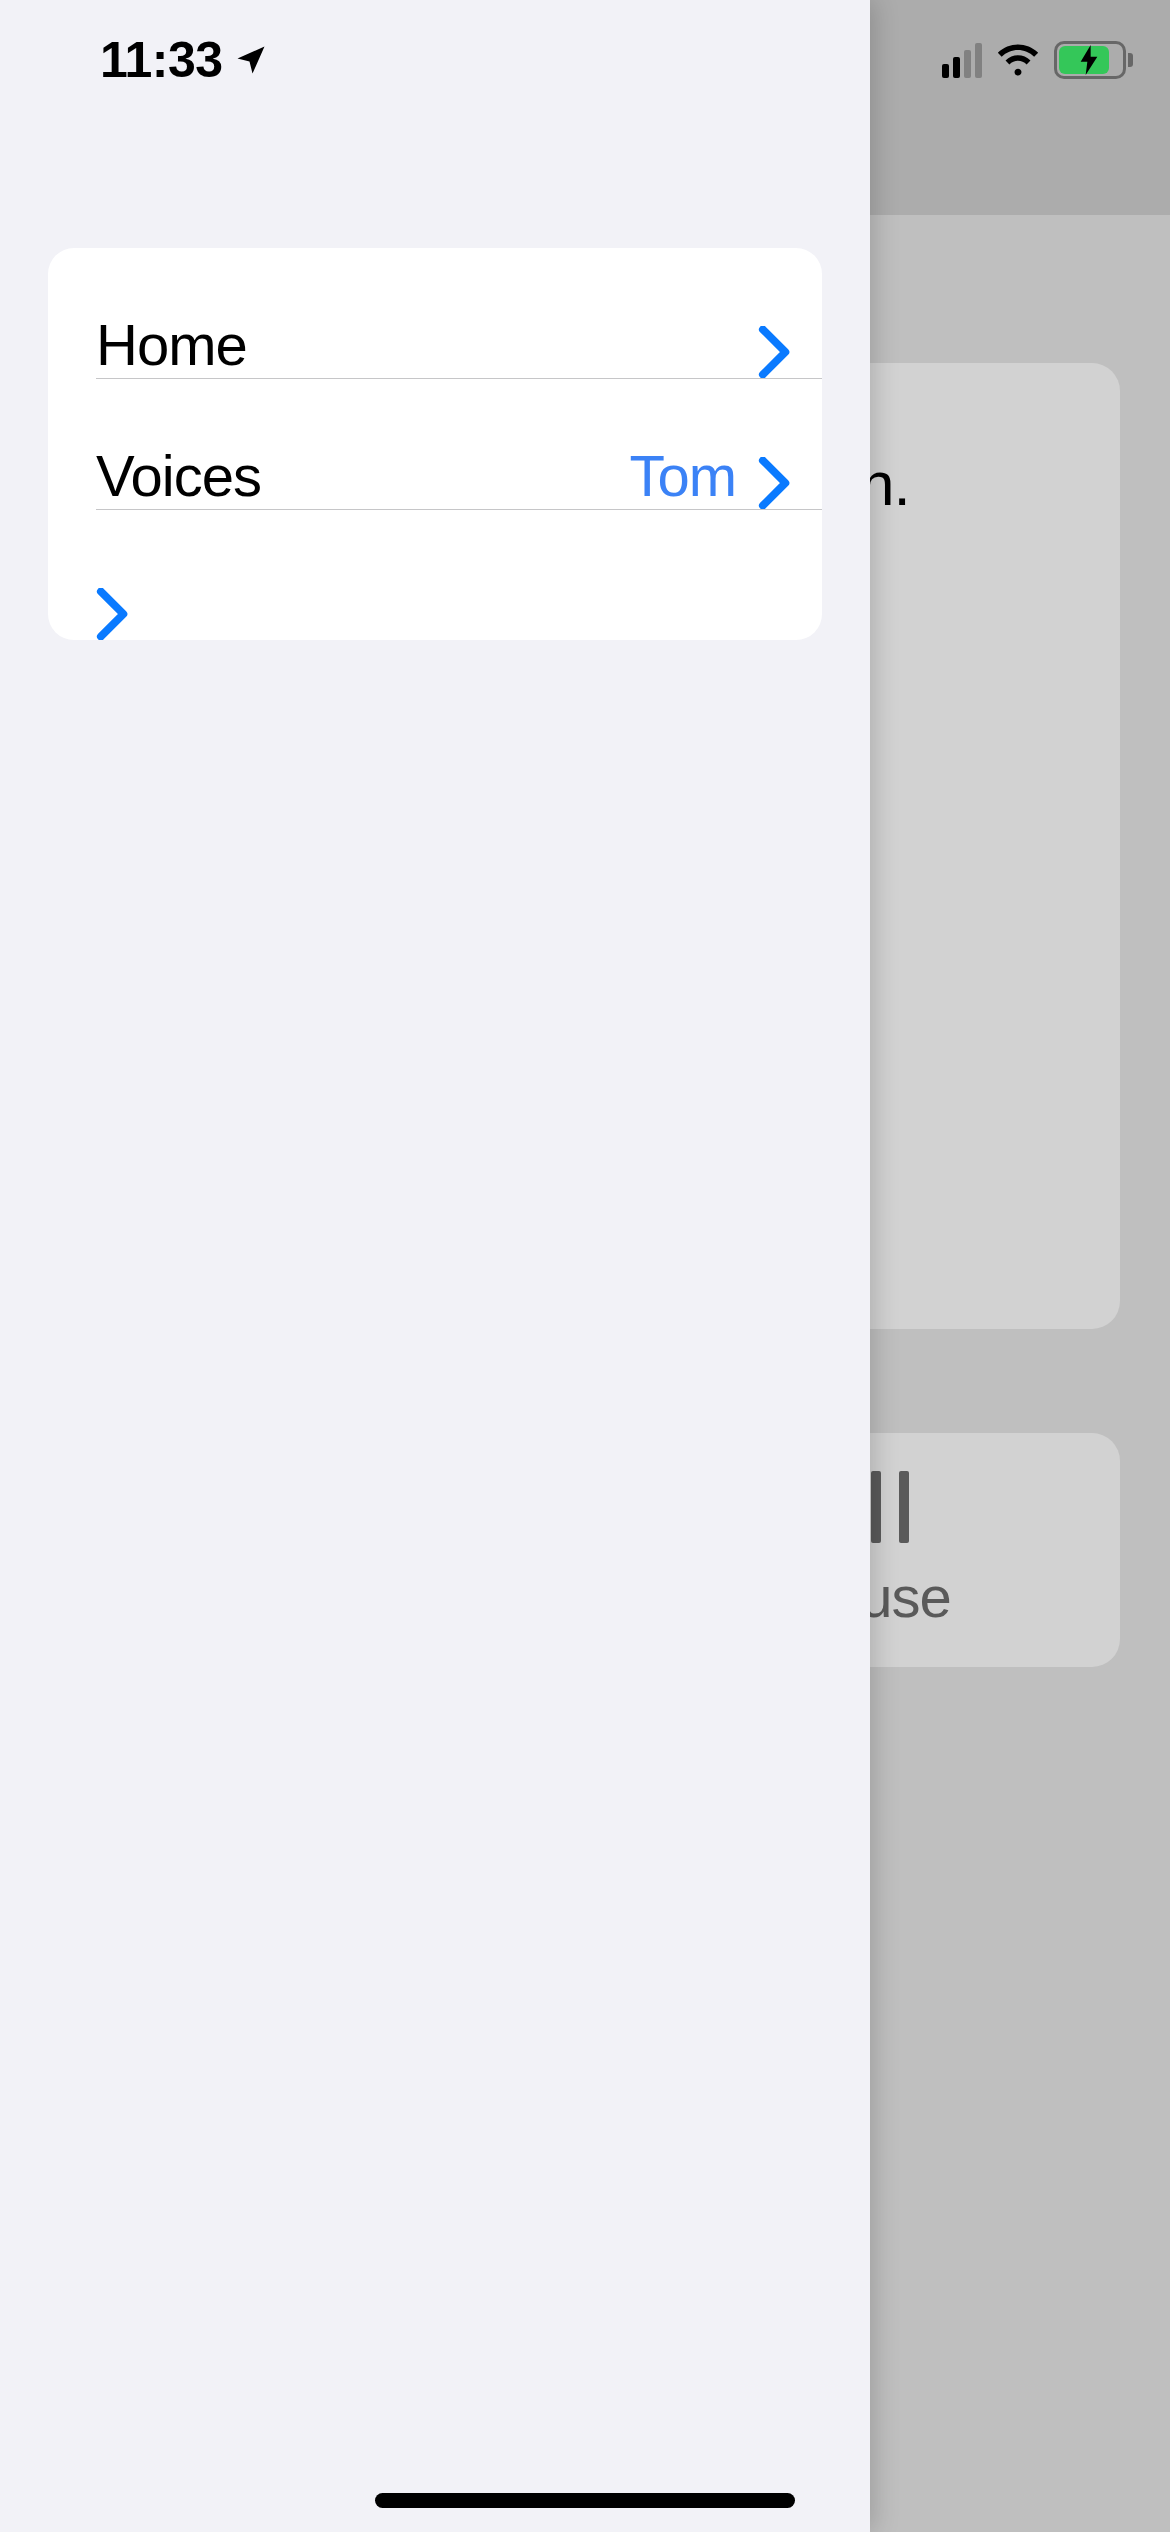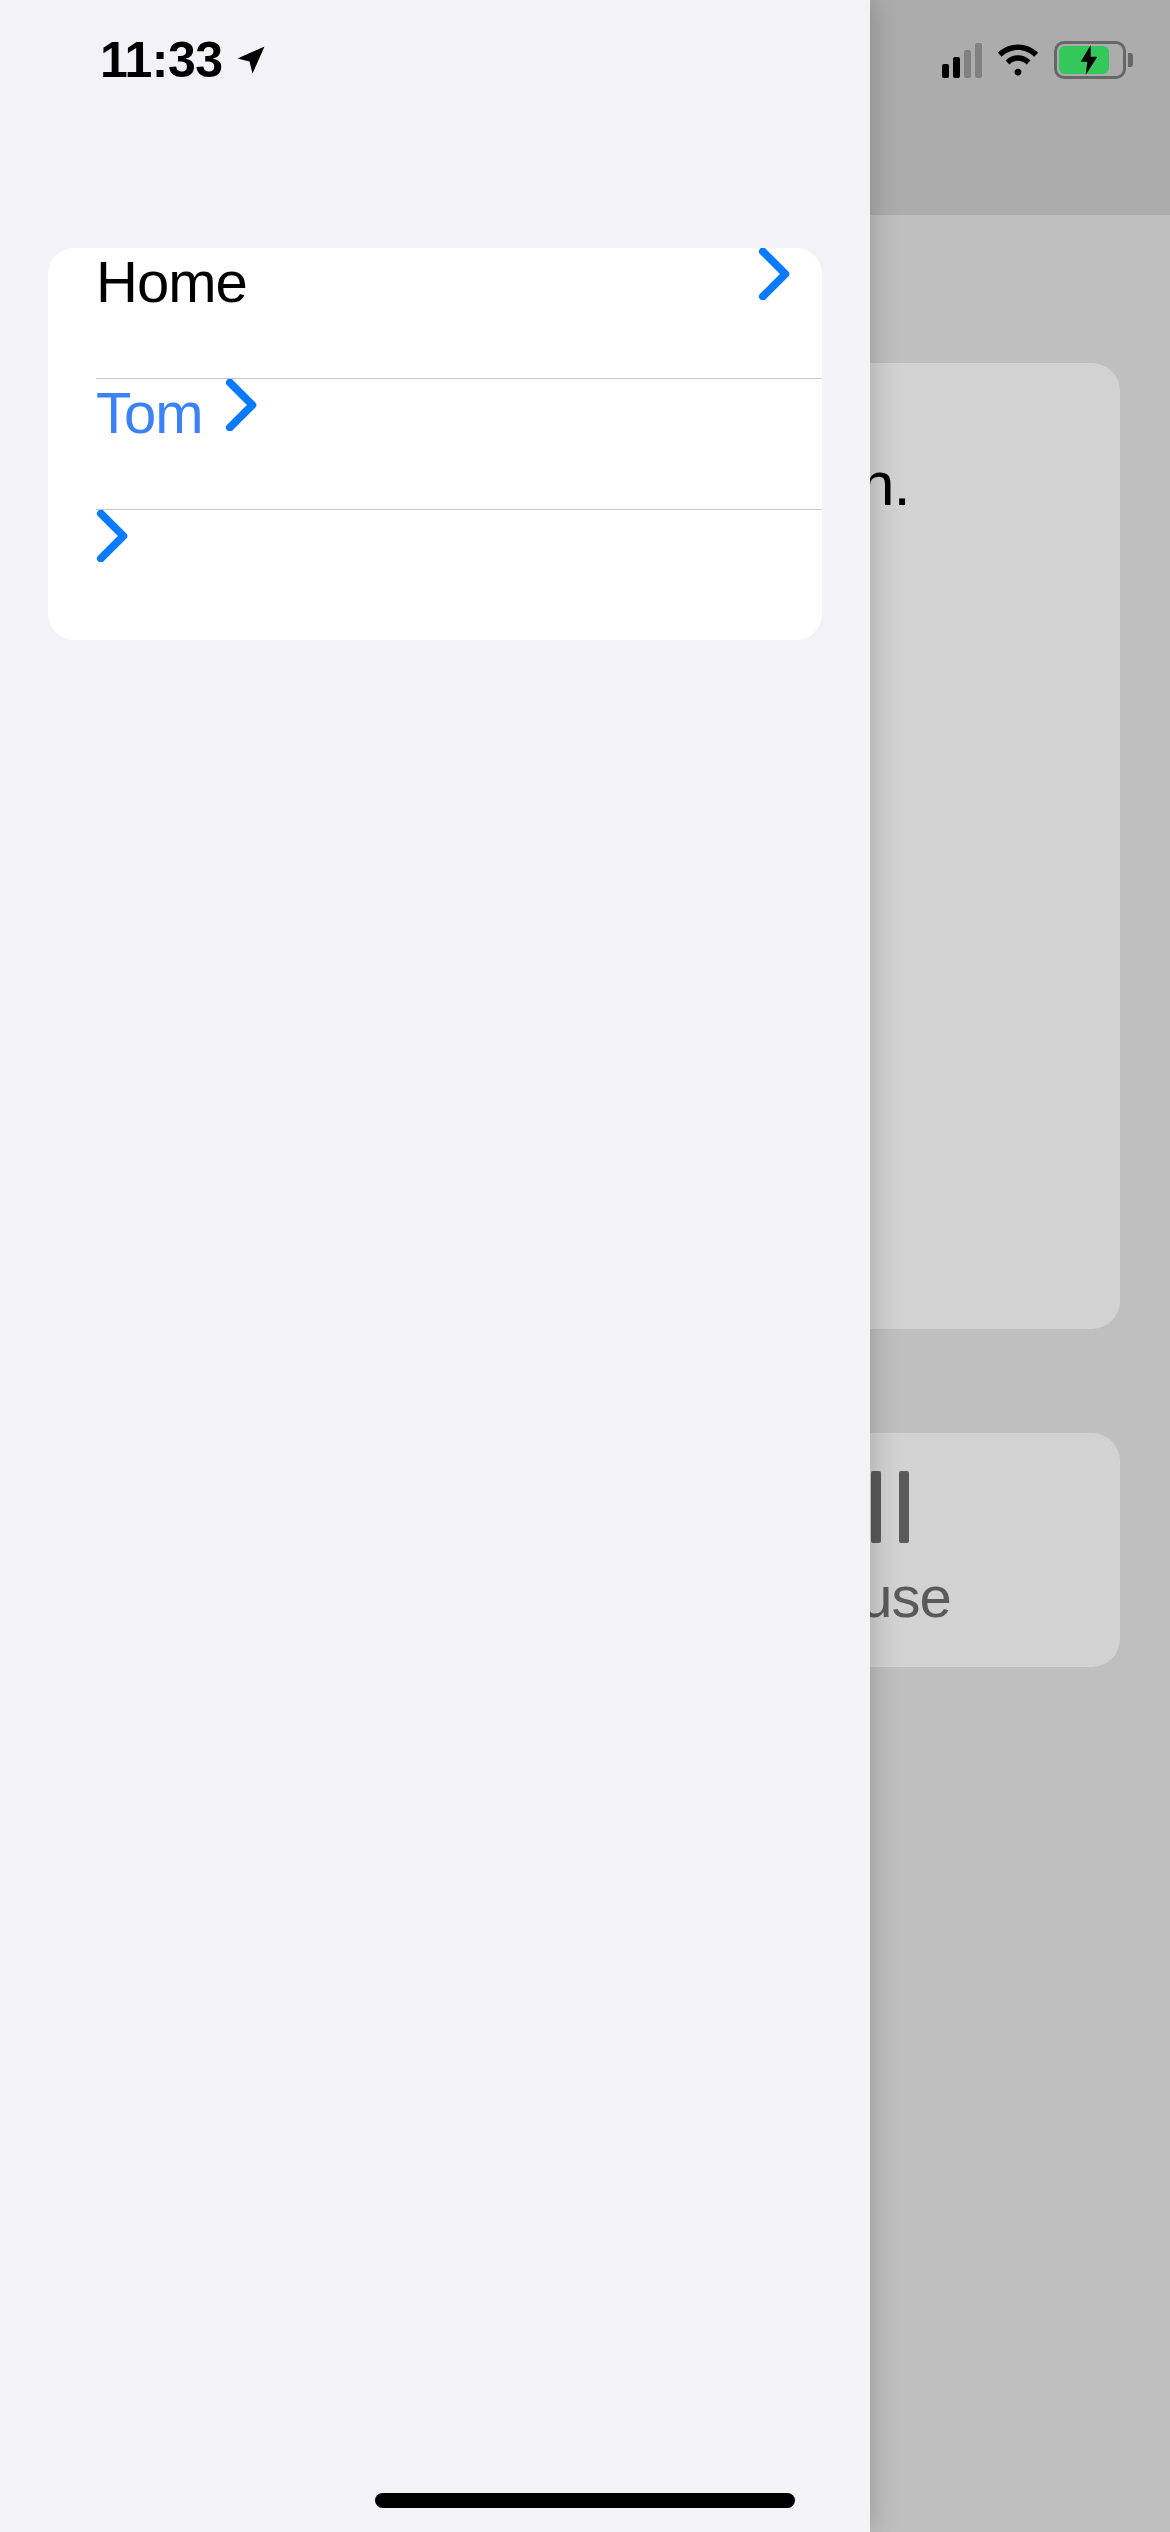--- a/index.html
+++ b/index.html
@@ -169,21 +169,21 @@
       position: absolute;
       left: 48px;
       top: 248px;
       width: 774px;
       background: #ffffff;
       border-radius: 26px;
       overflow: hidden;
     }
     .menu-item {
       display: flex;
-      align-items: flex-start;
+      align-items: flex-end;
       height: 130px;
       padding: 0 30px 0 48px;
     }
     .menu-label {
       font-size: 58px;
       color: #000;
       letter-spacing: -1px;
       flex: 1;
     }
     .menu-value {
@@ -243,20 +243,21 @@
       <span class="chevron">
         <svg viewBox="0 0 18 30">
             <polyline points="2,2 15,15 2,28" fill="none" stroke="#0a7aff" stroke-width="4.5" stroke-linecap="round" stroke-linejoin="round"></polyline>
           </svg>
       </span>
     </div>
 
     <div class="menu-sep"></div>
 
     <div class="menu-item">
+      <span class="menu-label">Voices</span>
       <span class="menu-value">Tom</span>
       <span class="chevron">
         <svg viewBox="0 0 18 30">
             <polyline points="2,2 15,15 2,28" fill="none" stroke="#0a7aff" stroke-width="4.5" stroke-linecap="round" stroke-linejoin="round"></polyline>
           </svg>
       </span>
     </div>
 
     <div class="menu-sep"></div>
 

